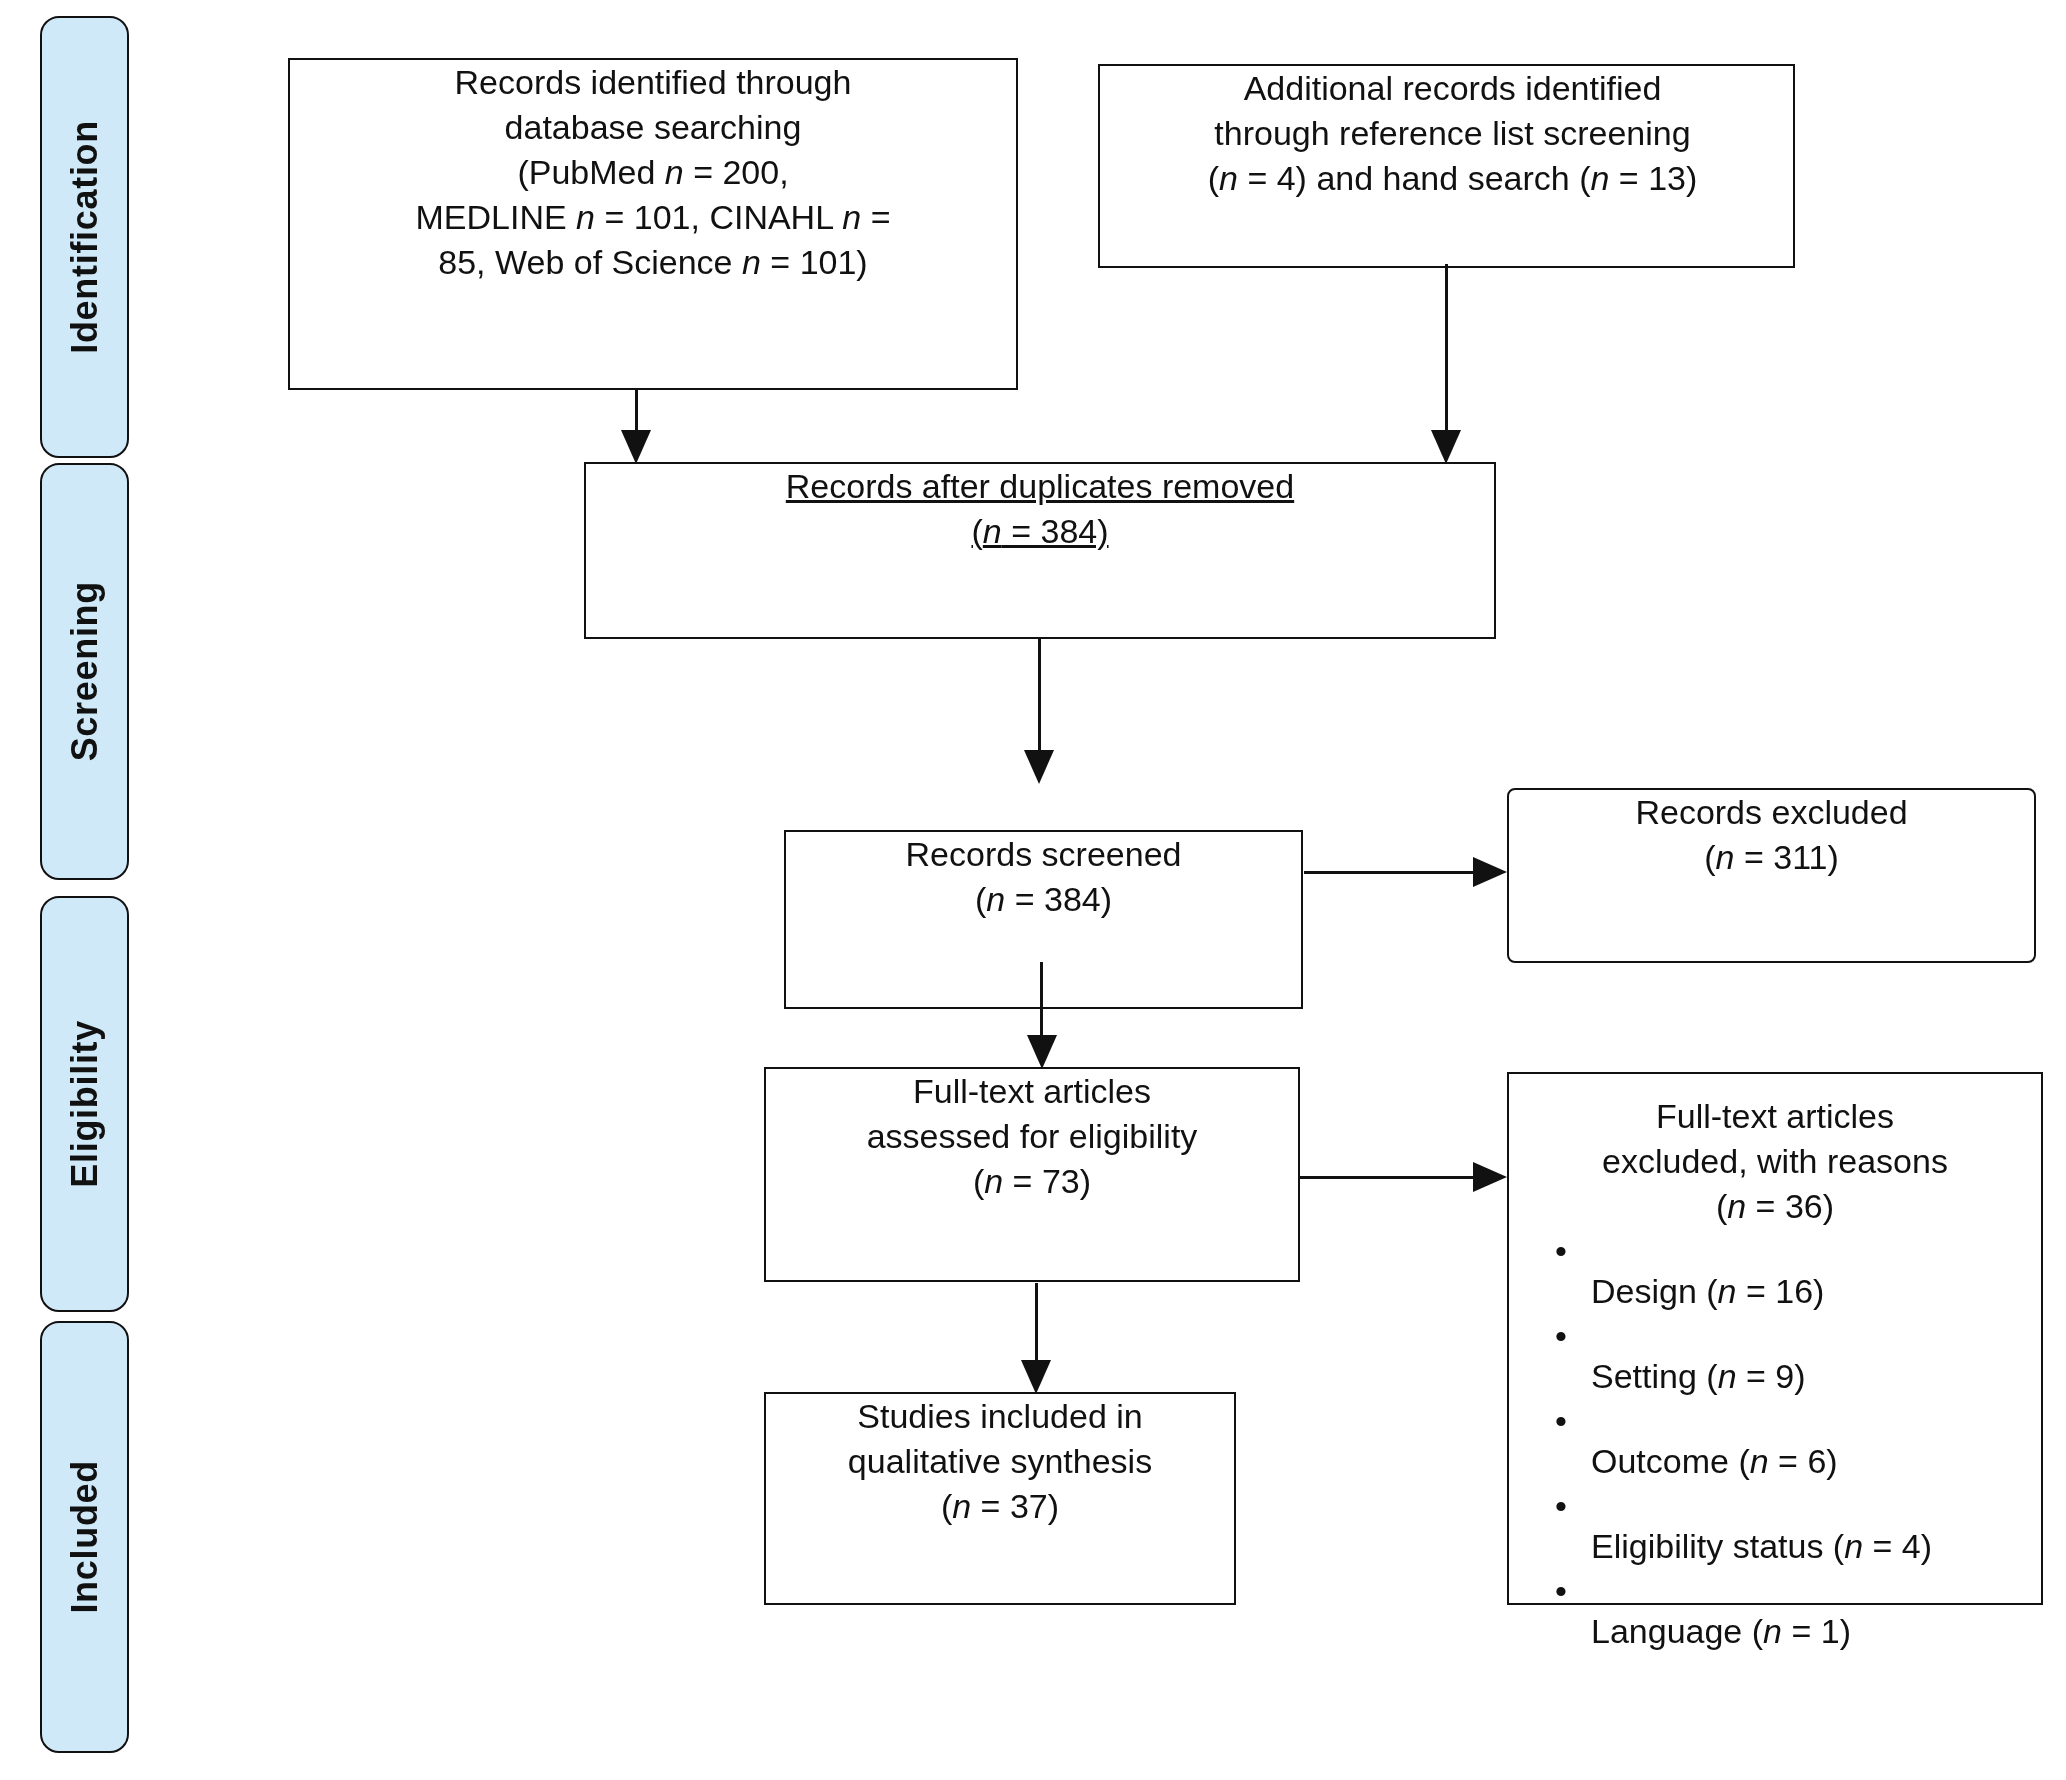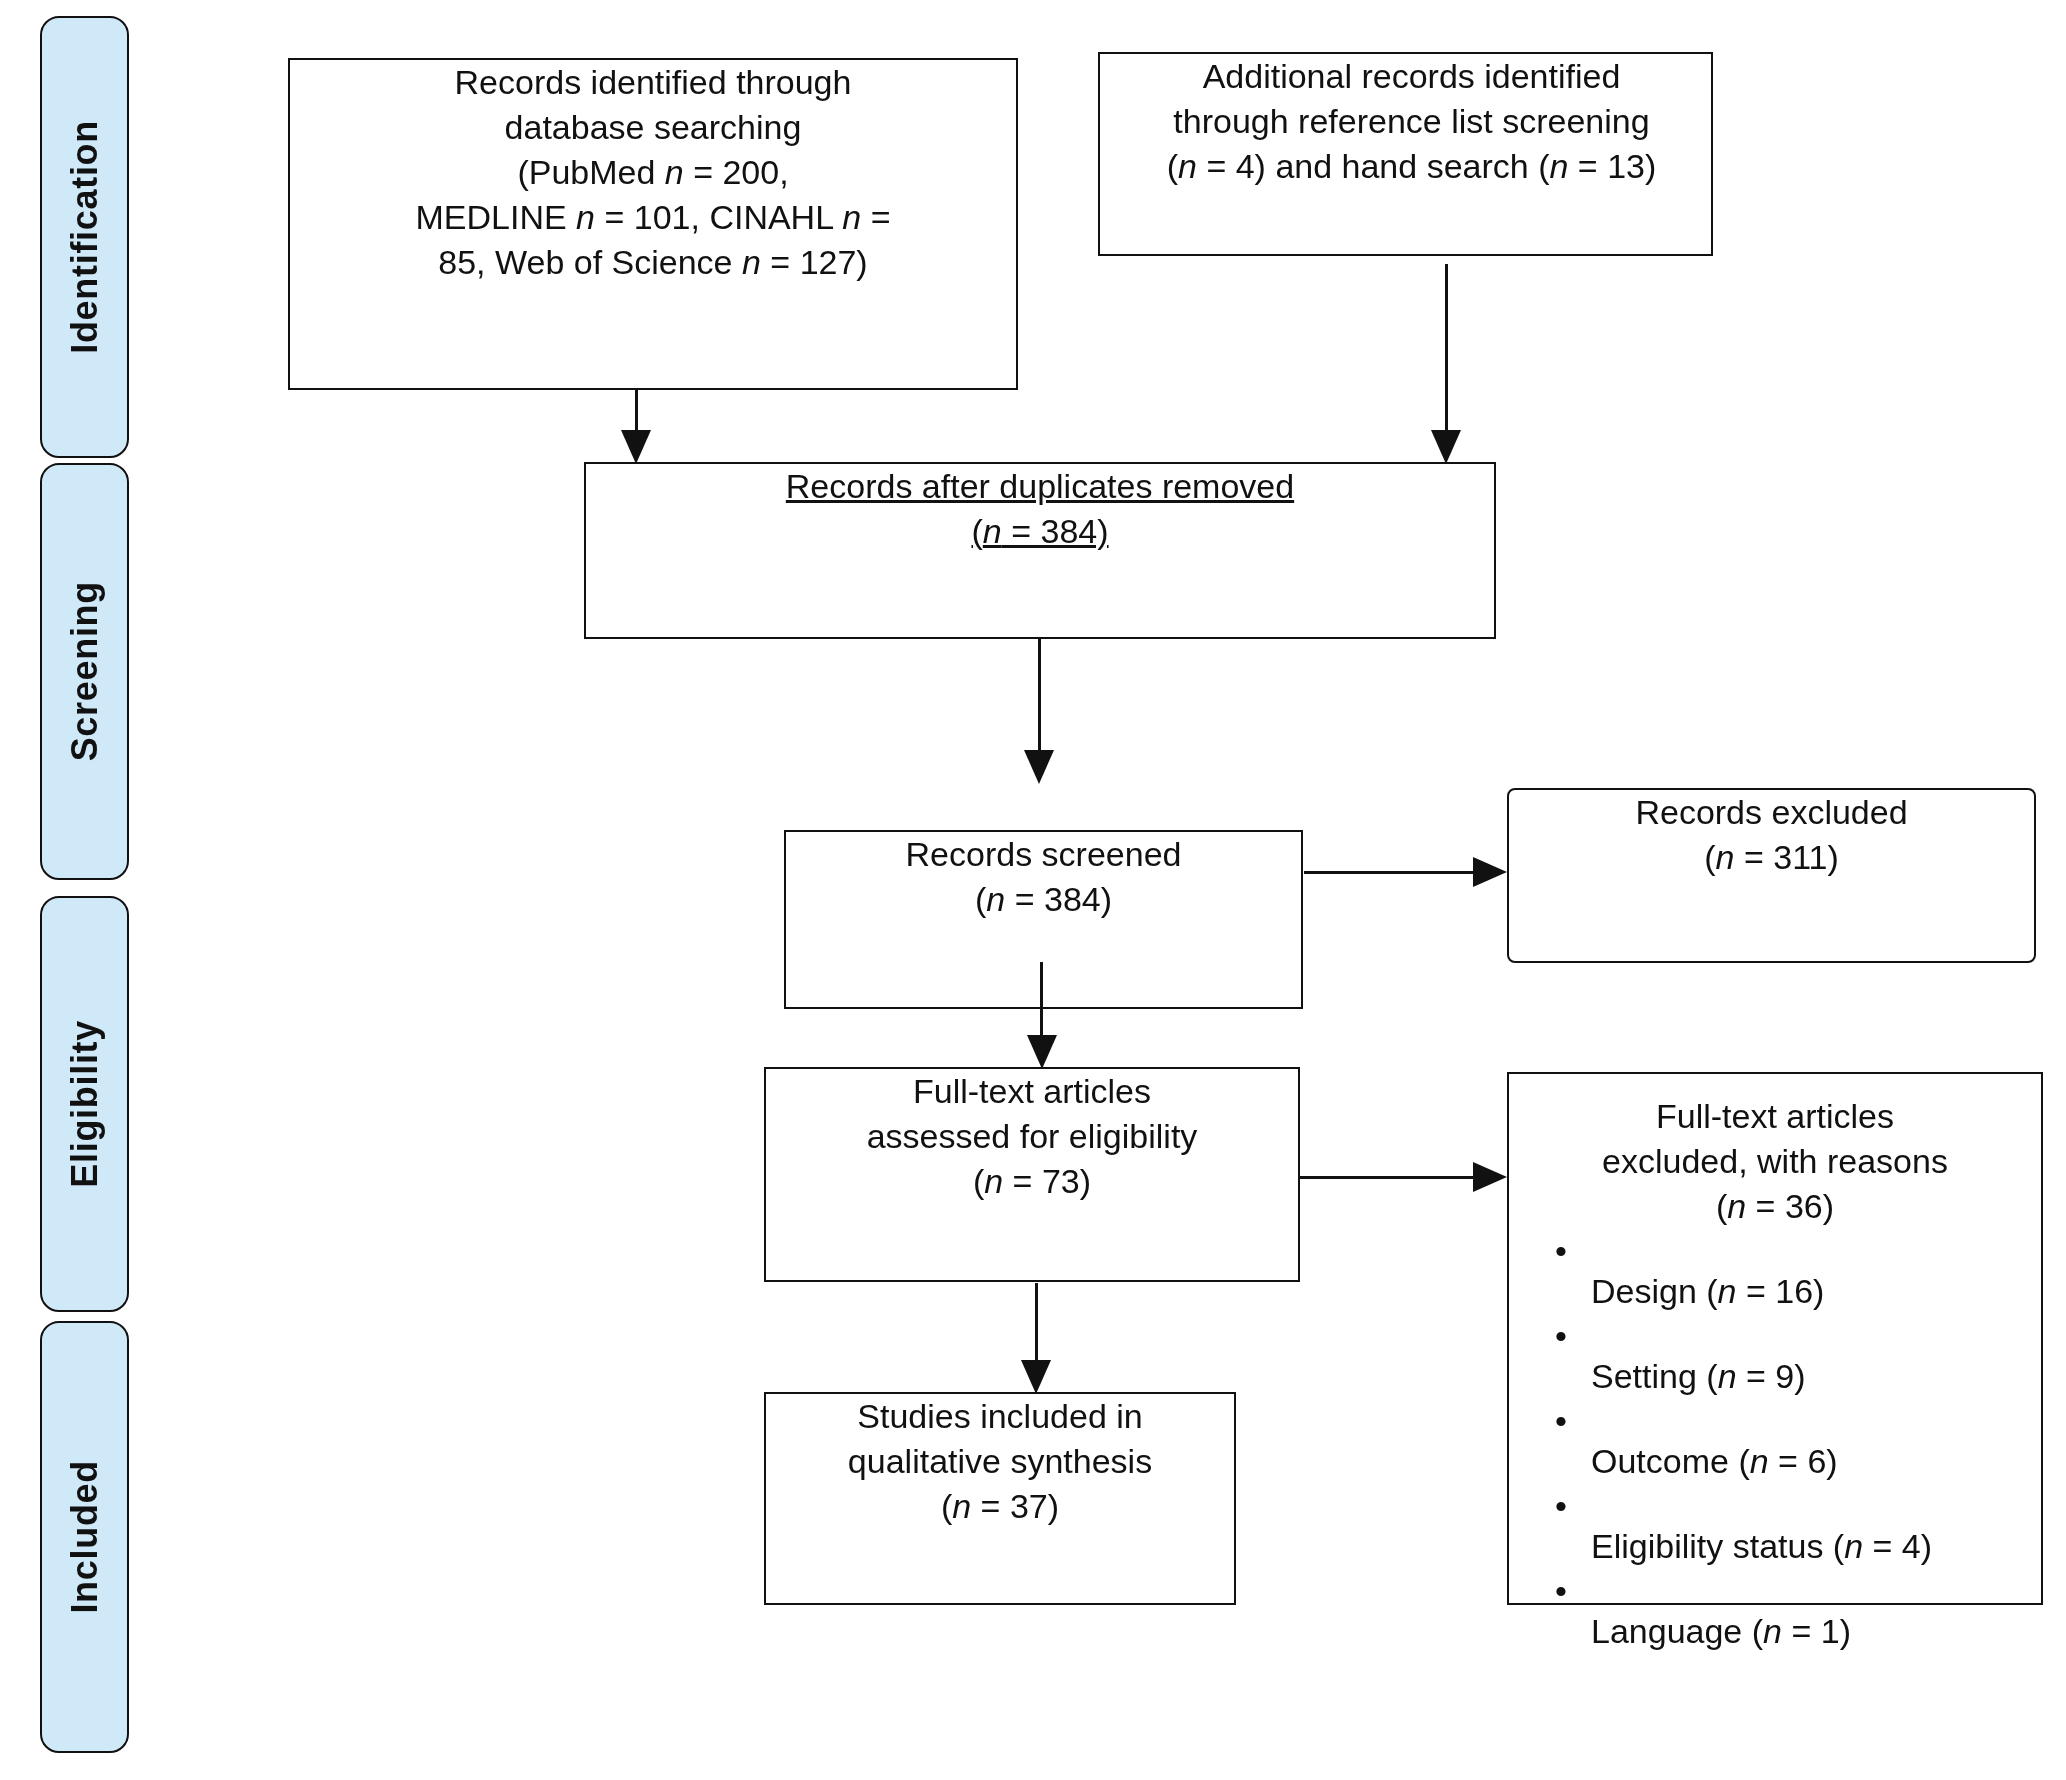--- a/index.html
+++ b/index.html
@@ -79,24 +79,24 @@
   </div>
   <div class="stage" style="top:1321px;height:432px;">
     <span class="stage-label">Included</span>
   </div>
 
   <div class="fbox" style="left:288px;top:58px;width:730px;height:332px;">
       <div class="tl"><span>Records identified through</span></div>
       <div class="tl"><span>database searching</span></div>
       <div class="tl"><span>(PubMed </span><span class="it">n</span><span> = 200,</span></div>
       <div class="tl"><span>MEDLINE </span><span class="it">n</span><span> = 101, CINAHL </span><span class="it">n</span><span> =</span></div>
-      <div class="tl"><span>85, Web of Science </span><span class="it">n</span><span> = 127)</span></div>
+      <div class="tl"><span>85, Web of Science </span><span class="it">n</span><span> = 101)</span></div>
     </div>
 
-  <div class="fbox" style="left:1098px;top:52px;width:615px;height:204px;padding-left:12px;">
+  <div class="fbox" style="left:1098px;top:64px;width:697px;height:204px;padding-left:12px;">
       <div class="tl"><span>Additional records identified</span></div>
       <div class="tl"><span>through reference list screening</span></div>
       <div class="tl"><span>(</span><span class="it">n</span><span> = 4) and hand search (</span><span class="it">n</span><span> = 13)</span></div>
     </div>
 
   <div class="fbox" style="left:584px;top:462px;width:912px;height:177px;text-decoration:underline;">
       <div class="tl"><span>Records after duplicates removed</span></div>
       <div class="tl"><span>(</span><span class="it">n</span><span> = 384)</span></div>
     </div>
 

